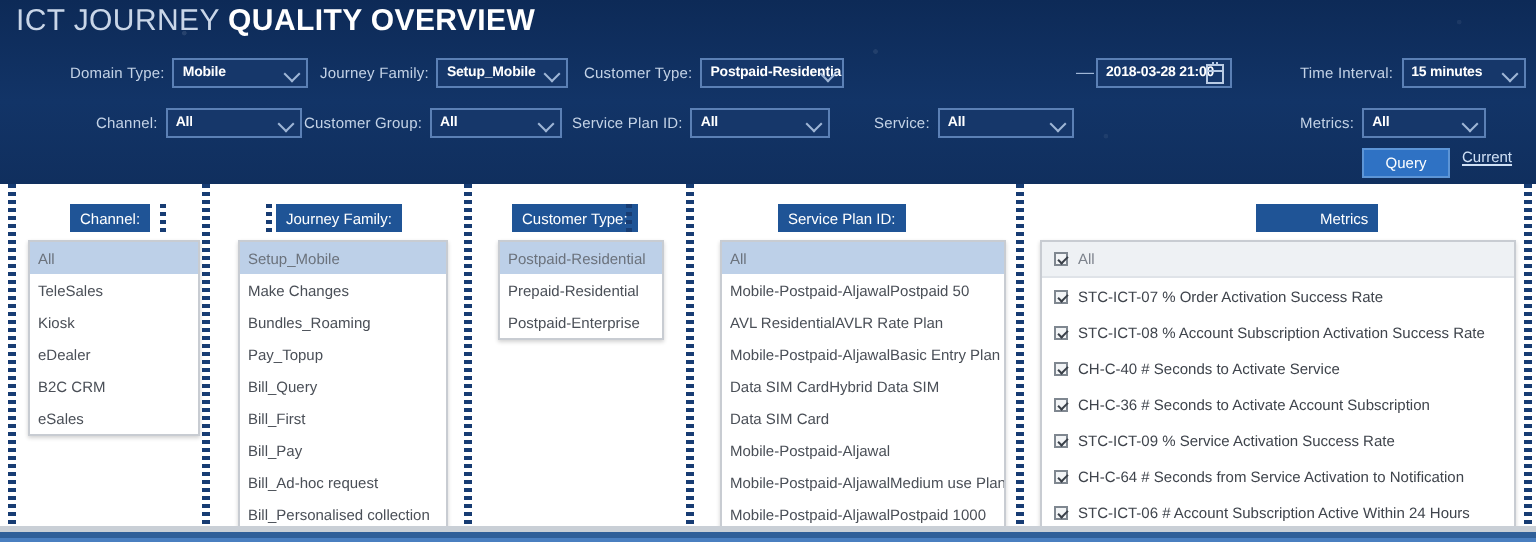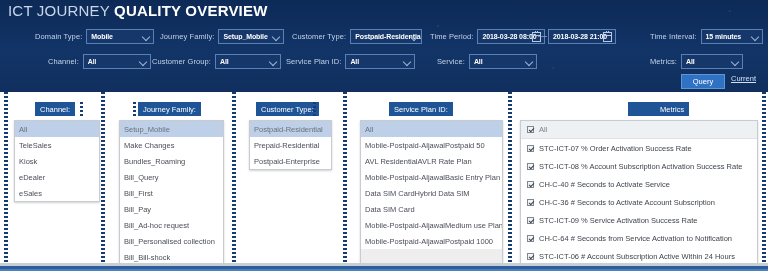--- a/index.html
+++ b/index.html
@@ -218,27 +218,20 @@
       </div>
 
       <div class="fld" style="left:292px;top:0;">
         <span class="fld-label">Customer Type:</span>
         <div class="ctl" style="width:72px;">
           <span class="ctl-val">Postpaid-Residential</span>
           <span class="caret"></span>
         </div>
       </div>
 
-      <div class="fld" style="left:430px;top:0;">
-        <span class="fld-label">Time Period:</span>
-        <div class="ctl" style="width:68px;">
-          <span class="ctl-val">2018-03-28 08:00</span>
-          <span class="cal-ico"></span>
-        </div>
-      </div>
 
       <span class="dash-sep" style="left:538px;top:2px;">—</span>
 
       <div class="fld" style="left:548px;top:0;">
         <div class="ctl" style="width:68px;">
           <span class="ctl-val">2018-03-28 21:00</span>
           <span class="cal-ico"></span>
         </div>
       </div>
 
@@ -308,31 +301,33 @@
     <div class="vsep" style="left:762px;"></div>
 
     <div class="panel" style="left:14px;top:10px;width:86px;">
       <div class="panel-title" style="left:21px;">Channel:</div>
       <div class="panel-title-dots" style="left:66px;"></div>
       <div class="list" style="left:0;top:18px;width:86px;">
         <div class="list-item sel">All</div>
         <div class="list-item">TeleSales</div>
         <div class="list-item">Kiosk</div>
         <div class="list-item">eDealer</div>
+        <div class="list-item">B2C CRM</div>
         <div class="list-item">eSales</div>
       </div>
     </div>
 
     <div class="panel" style="left:119px;top:10px;width:105px;">
       <div class="panel-title" style="left:19px;">Journey Family:</div>
       <div class="panel-title-dots" style="left:14px;"></div>
       <div class="list" style="left:0;top:18px;width:105px;">
         <div class="list-item sel">Setup_Mobile</div>
         <div class="list-item">Make Changes</div>
         <div class="list-item">Bundles_Roaming</div>
+        <div class="list-item">Pay_Topup</div>
         <div class="list-item">Bill_Query</div>
         <div class="list-item">Bill_First</div>
         <div class="list-item">Bill_Pay</div>
         <div class="list-item">Bill_Ad-hoc request</div>
         <div class="list-item">Bill_Personalised collection</div>
         <div class="list-item">Bill_Bill-shock</div>
 
       </div>
     </div>
 
@@ -348,20 +343,21 @@
 
     <div class="panel" style="left:360px;top:10px;width:143px;">
       <div class="panel-title" style="left:29px;">Service Plan ID:</div>
       <div class="list" style="left:0;top:18px;width:143px;">
         <div class="list-item sel">All</div>
         <div class="list-item">Mobile-Postpaid-AljawalPostpaid 50</div>
         <div class="list-item">AVL ResidentialAVLR Rate Plan</div>
         <div class="list-item">Mobile-Postpaid-AljawalBasic Entry Plan</div>
         <div class="list-item">Data SIM CardHybrid Data SIM</div>
         <div class="list-item">Data SIM Card</div>
+        <div class="list-item">Mobile-Postpaid-Aljawal</div>
         <div class="list-item">Mobile-Postpaid-AljawalMedium use Plan</div>
         <div class="list-item">Mobile-Postpaid-AljawalPostpaid 1000</div>
         <div class="list-item list-pad"></div>
       </div>
     </div>
 
     <div class="panel" style="left:520px;top:10px;width:238px;">
       <div class="panel-title" style="left:108px;padding-left:32px;">Metrics</div>
       <div class="metrics-list" style="left:0;top:18px;width:238px;">
         <div class="m-row all">

